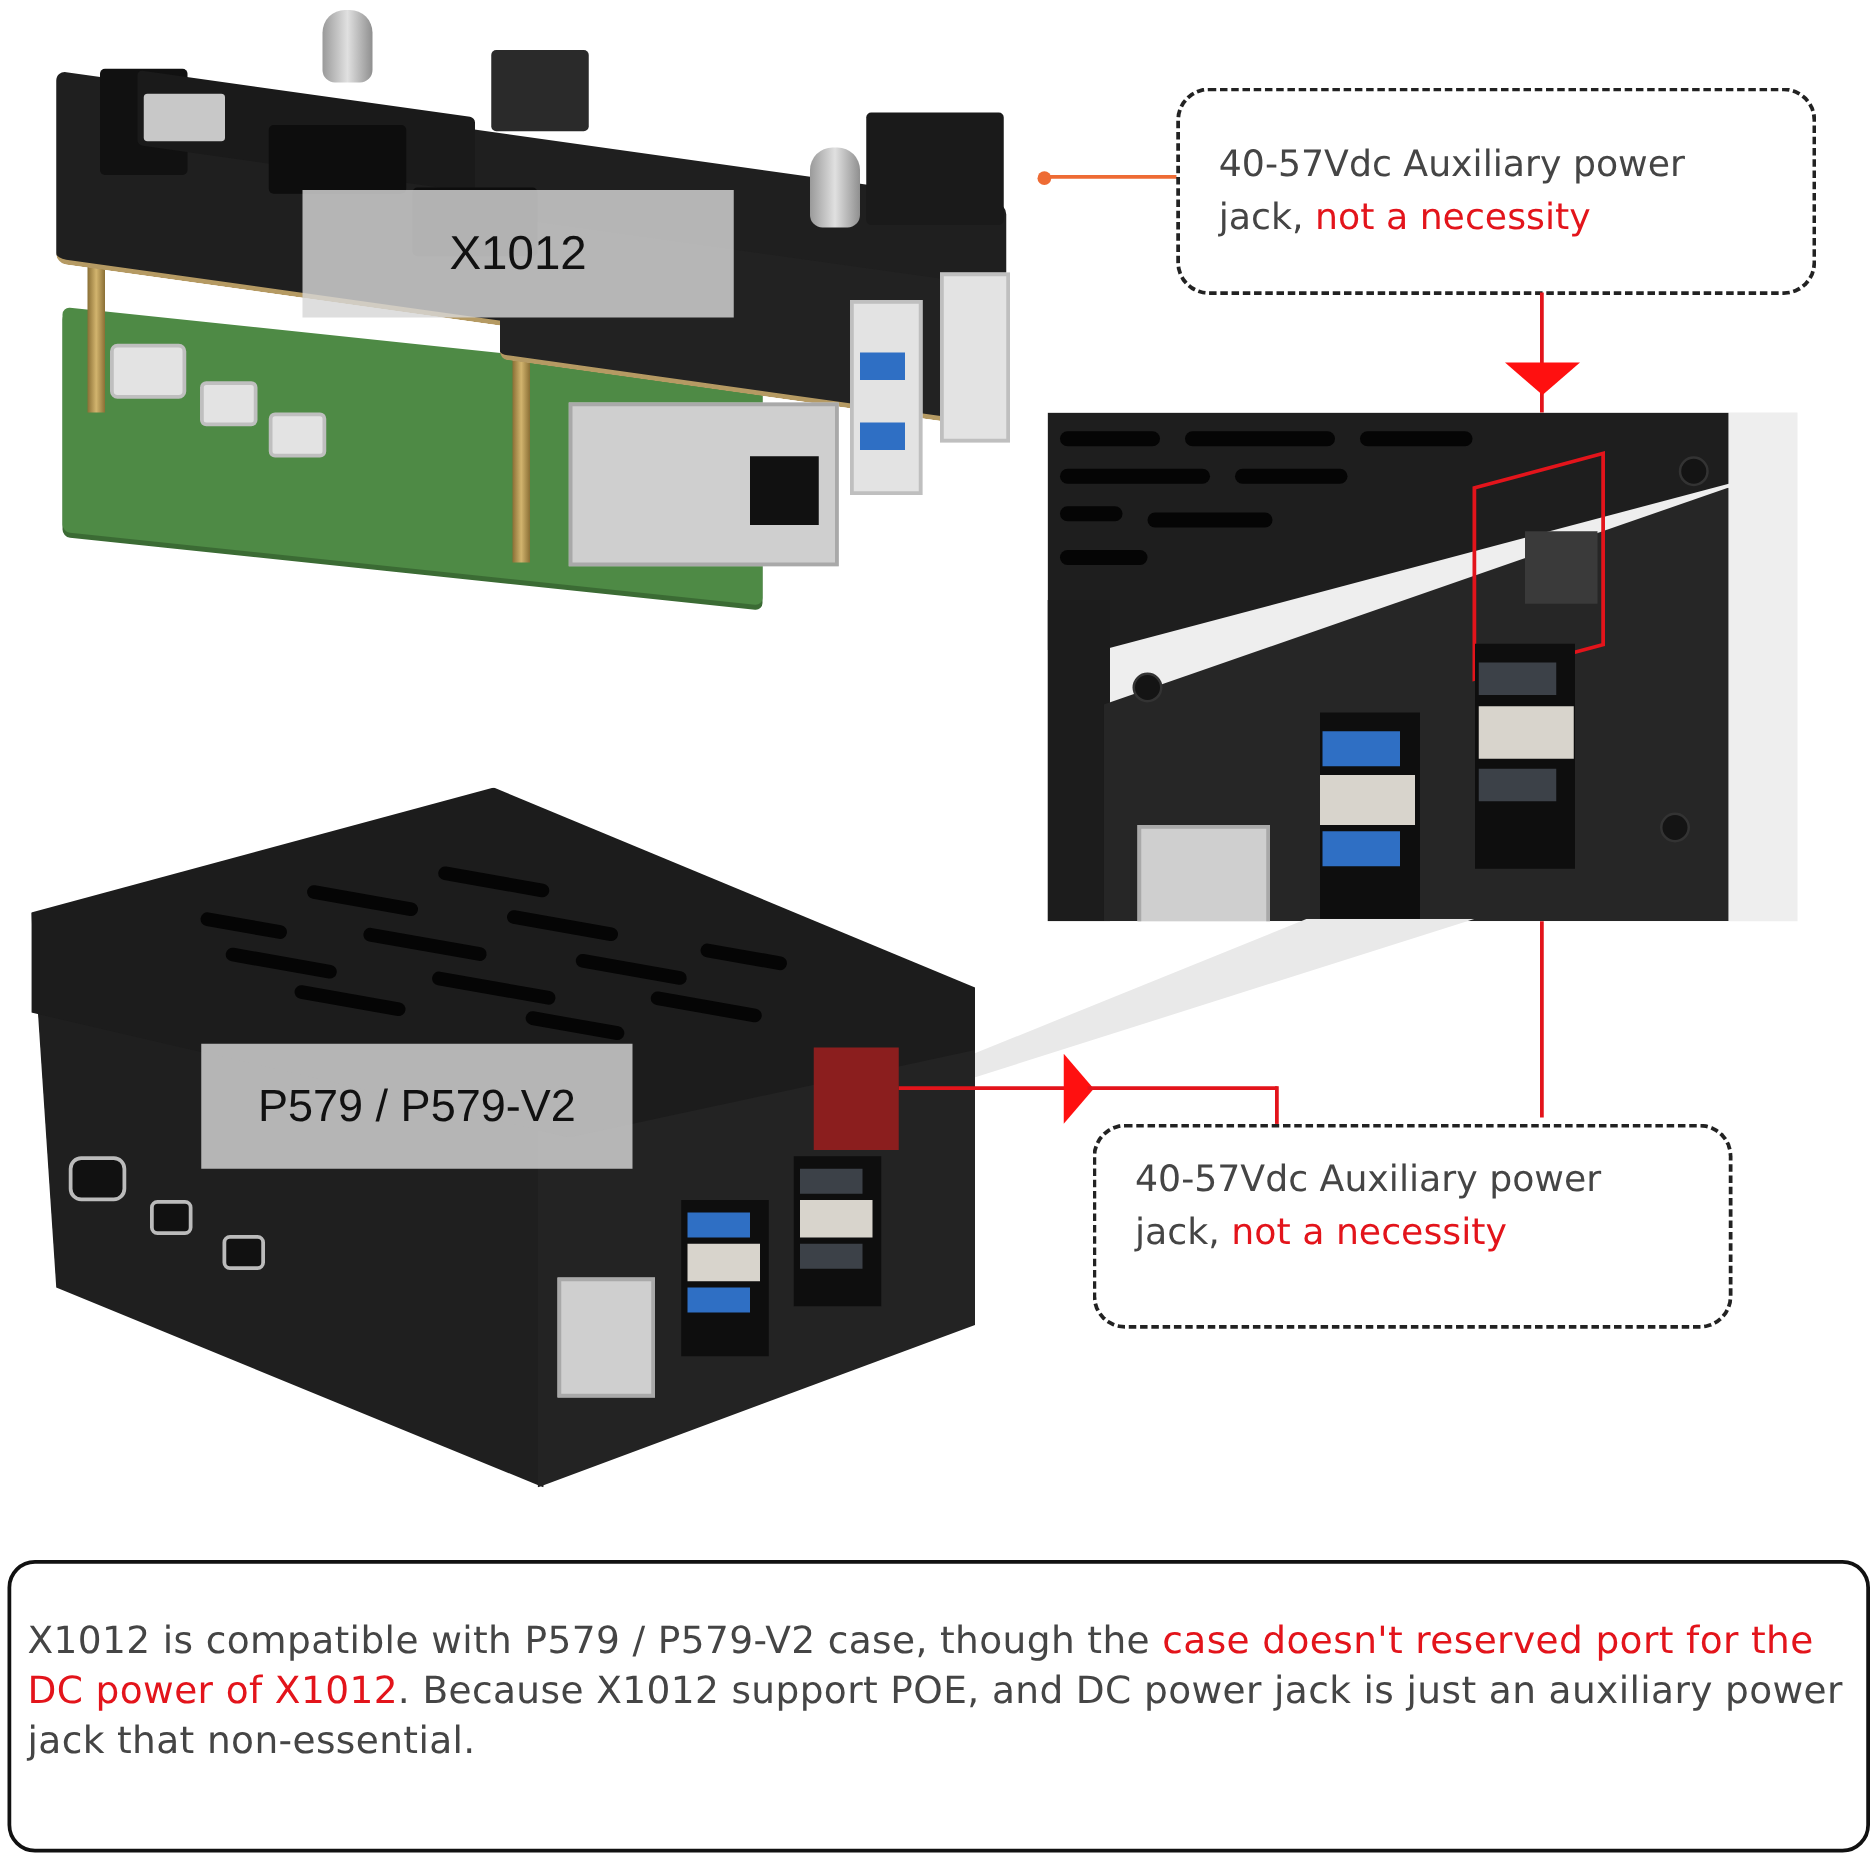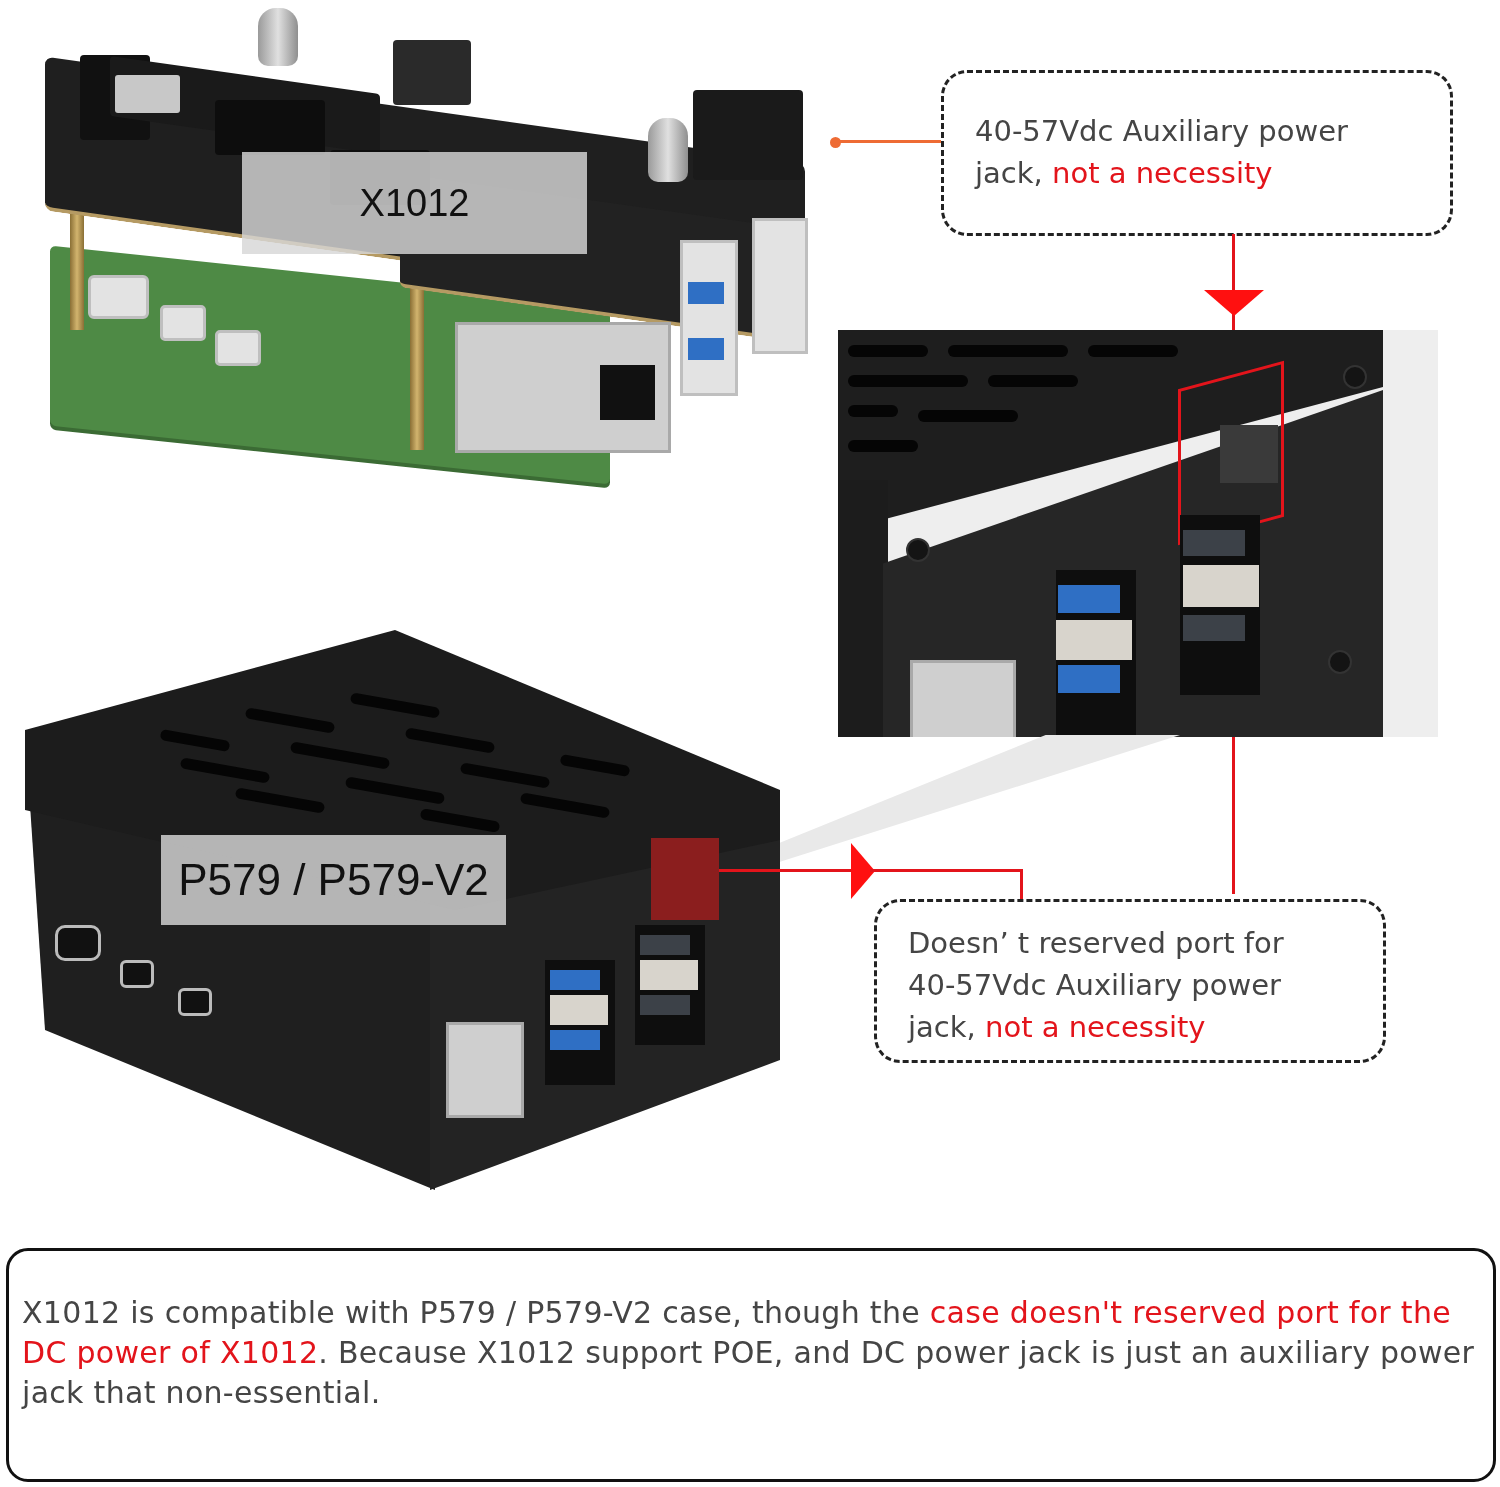--- a/index.html
+++ b/index.html
@@ -168,27 +168,26 @@
 <div class="abs usb-blue" style="left:550px;top:970px;width:50px;height:20px;"></div>
 <div class="abs" style="left:550px;top:995px;width:58px;height:30px;background:#d8d4cc;"></div>
 <div class="abs usb-blue" style="left:550px;top:1030px;width:50px;height:20px;"></div>
 <div class="abs" style="left:635px;top:925px;width:70px;height:120px;background:#0e0e0e;"></div>
 <div class="abs" style="left:640px;top:935px;width:50px;height:20px;background:#3c4148;"></div>
 <div class="abs" style="left:640px;top:960px;width:58px;height:30px;background:#d8d4cc;"></div>
 <div class="abs" style="left:640px;top:995px;width:50px;height:20px;background:#3c4148;"></div>
 
 <div class="abs red-patch"></div>
 
-<div class="abs label-overlay" style="left:161px;top:835px;width:345px;height:90px;font-size:44px;">P579 / P579-V2</div>
+<div class="abs label-overlay" style="left:161px;top:835px;width:345px;height:100px;font-size:36px;">P579 / P579-V2</div>
 
 <div class="abs red-line" style="left:719px;top:869px;width:135px;height:3px;"></div>
 <div class="abs tri-right" style="left:851px;top:843px;"></div>
 <div class="abs red-line" style="left:870px;top:869px;width:152px;height:3px;"></div>
 <div class="abs red-line" style="left:1020px;top:869px;width:3px;height:32px;"></div>
 
 <div class="abs callout" style="left:874px;top:899px;width:512px;height:164px;padding:20px 0 0 31px;">
-  <div>Doesn’ t reserved port for</div>
   <div>40-57Vdc Auxiliary power</div>
   <div><span>jack, </span><span class="red">not a necessity</span></div>
 </div>
 
 <div class="abs note"></div>
 <div class="abs note-text"><span>X1012 is compatible with P579 / P579-V2 case, though the </span><span class="red">case doesn't reserved port for the DC power of X1012</span><span>. Because X1012 support POE, and DC power jack is just an auxiliary power jack that non-essential.</span></div>
 
 </body></html>

